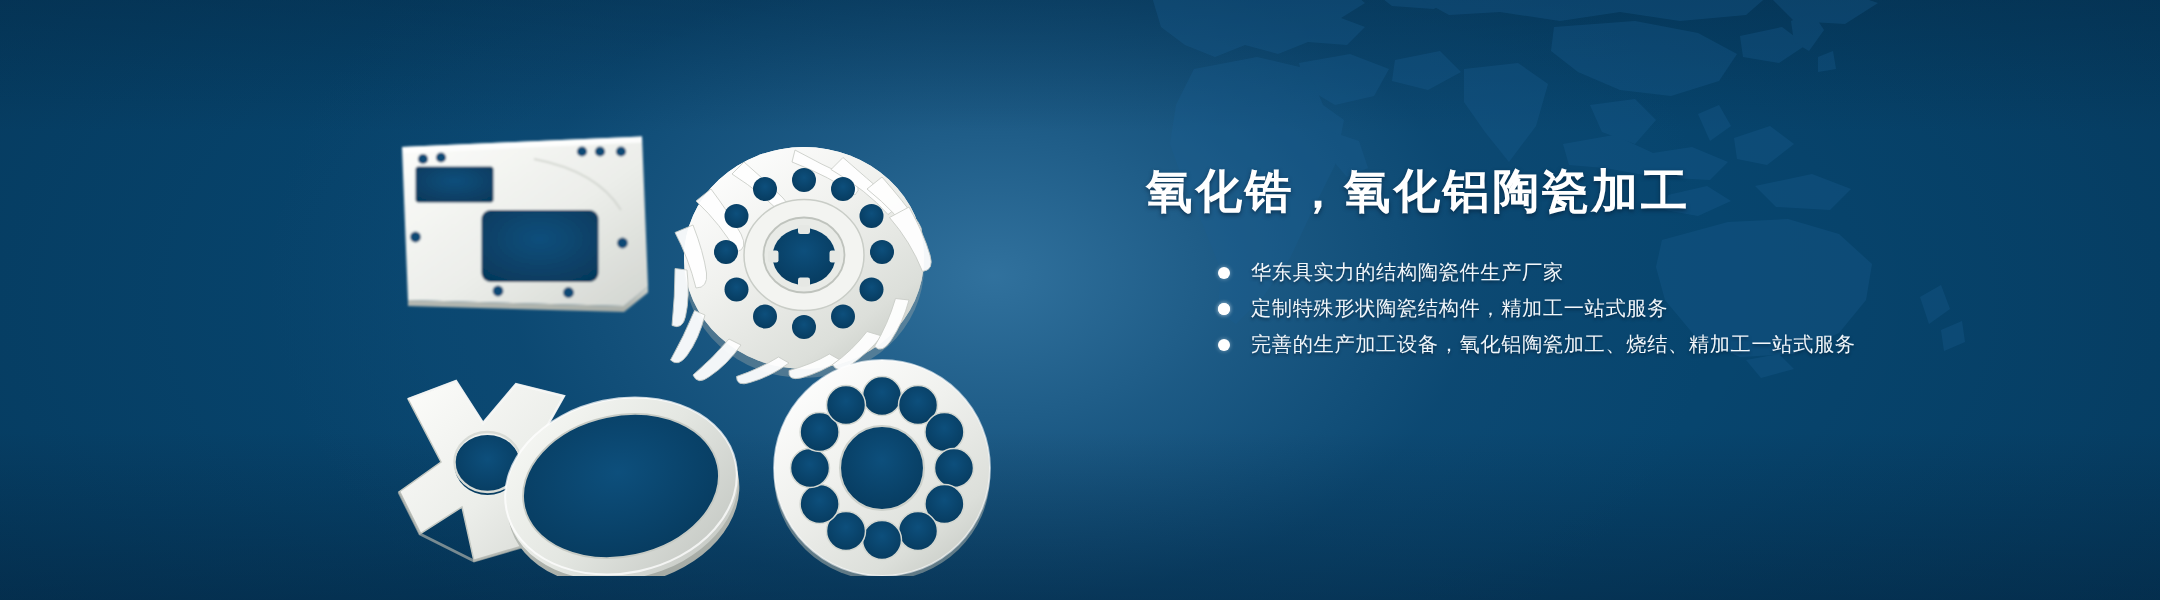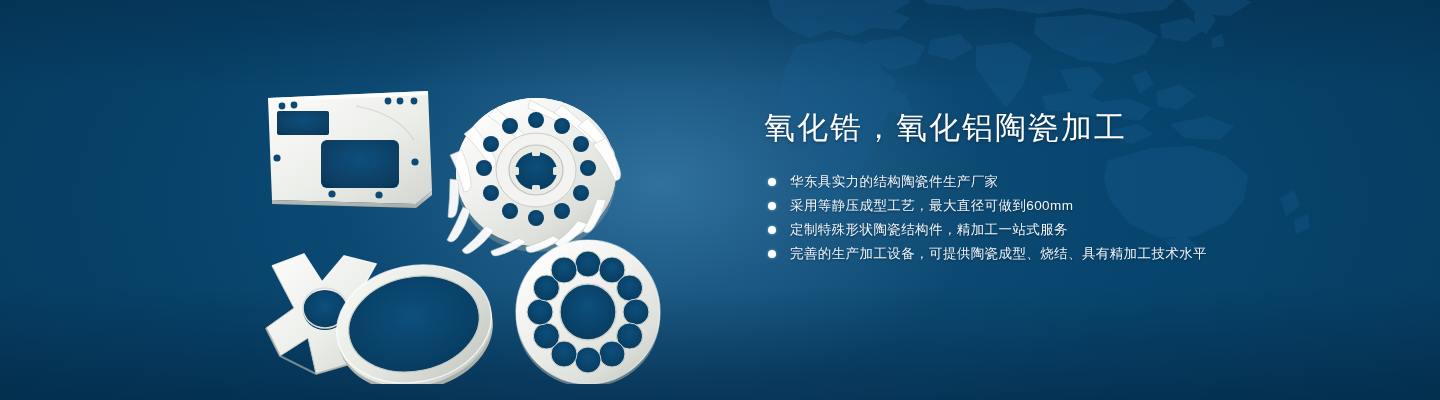--- a/index.html
+++ b/index.html
@@ -66,21 +66,21 @@
   
   .copy{
     position:absolute;
     left:764px;
     top:106px;
     width:620px;
   }
   .headline{
     margin:0;
     font-size:31px;
-    font-weight:400;
+    font-weight:700;
     letter-spacing:2px;
     color:#ffffff;
     line-height:44px;
     text-shadow:0 1px 3px rgba(0,20,40,.55);
     white-space:nowrap;
   }
   .bullets{
     list-style:none;
     margin:24px 0 0 4px;
     padding:0;
@@ -88,20 +88,21 @@
   .bullets li{
     position:relative;
     padding-left:22px;
     margin-bottom:8px;
     font-size:13.5px;
     line-height:16px;
     color:#f2f7fb;
     letter-spacing:.4px;
     white-space:nowrap;
     text-shadow:0 1px 2px rgba(0,18,36,.5);
+    margin-left:44px;
   }
   .bullets li .dot{
     position:absolute;
     left:0; top:4px;
     width:8px; height:8px;
     border-radius:50%;
     background:#ffffff;
     box-shadow:0 0 3px rgba(255,255,255,.45);
   }
 </style>
@@ -308,26 +309,25 @@
 
   <div class="copy">
     <h1 class="headline">氧化锆，氧化铝陶瓷加工</h1>
     <ul class="bullets">
       <li>
         <span class="dot"></span>
         <span>华东具实力的结构陶瓷件生产厂家</span>
       </li>
       <li>
         <span class="dot"></span>
-        <span>采用等静压成型工艺，最大直径可做到600mm</span>
       </li>
       <li>
         <span class="dot"></span>
         <span>定制特殊形状陶瓷结构件，精加工一站式服务</span>
       </li>
       <li>
         <span class="dot"></span>
-        <span>完善的生产加工设备，可提供陶瓷成型、烧结、具有精加工技术水平</span>
+        <span>完善的生产加工设备，氧化铝陶瓷加工、烧结、精加工一站式服务</span>
       </li>
     </ul>
   </div>
 
 </div>
 
 </body></html>

